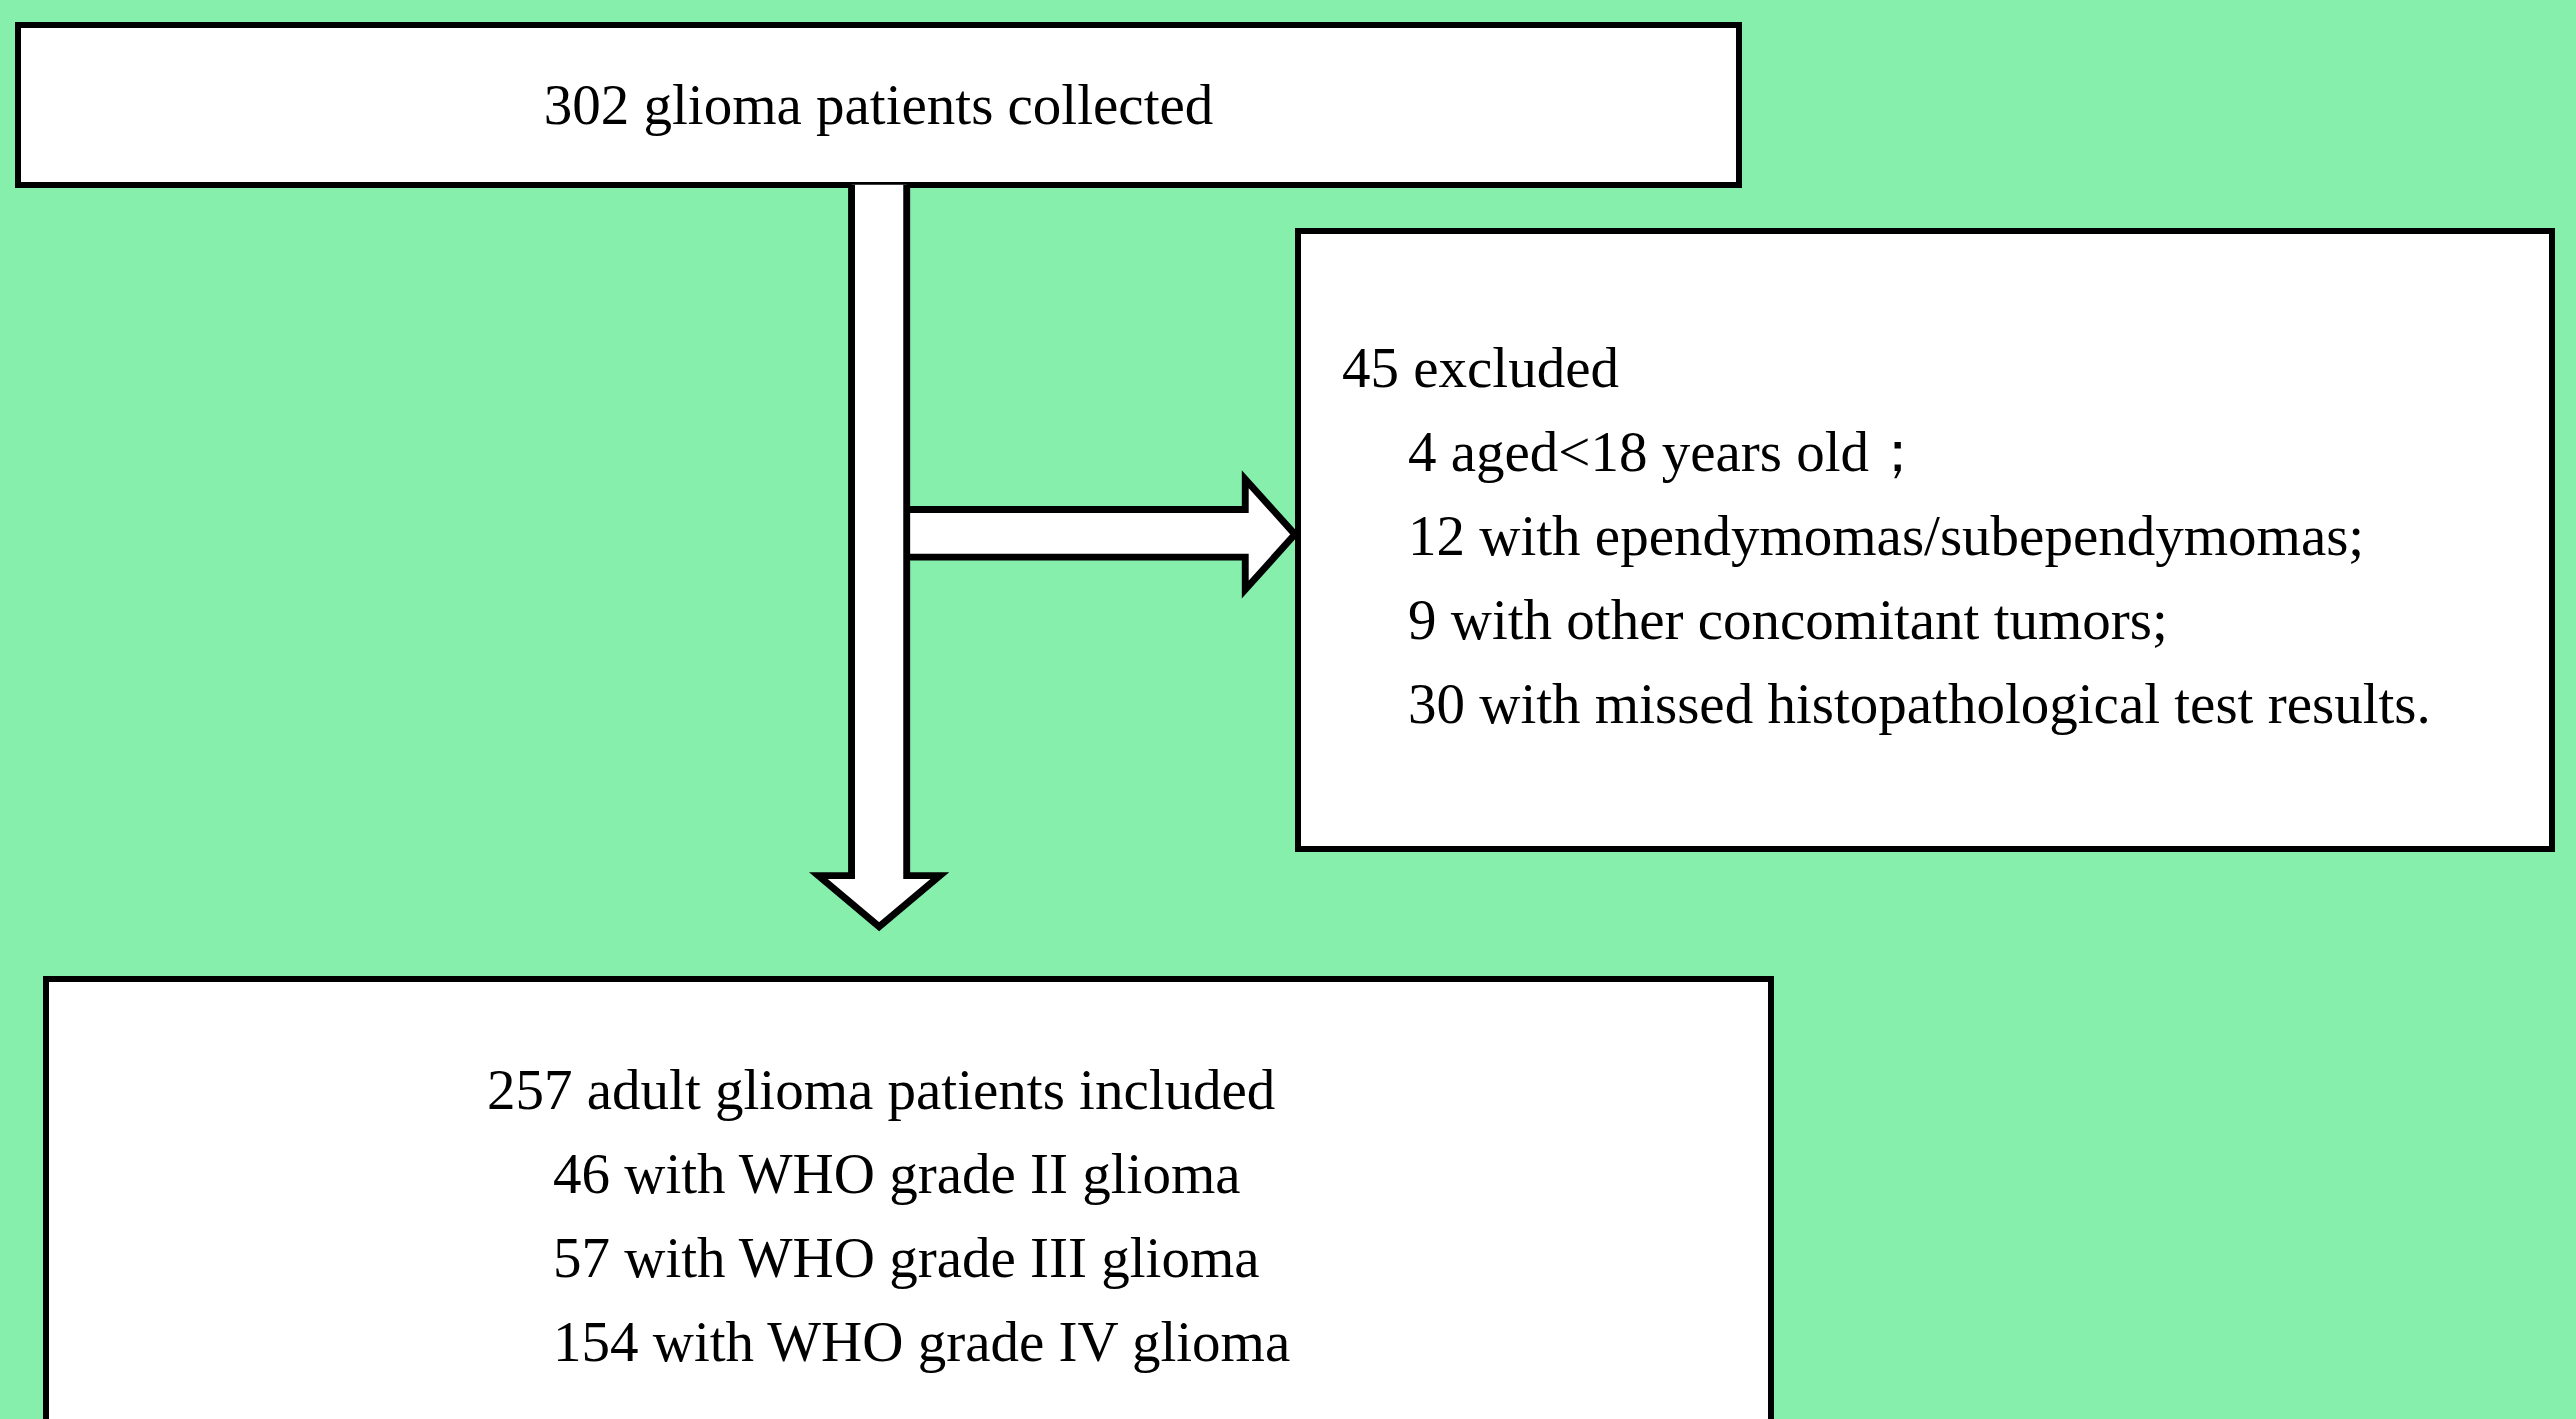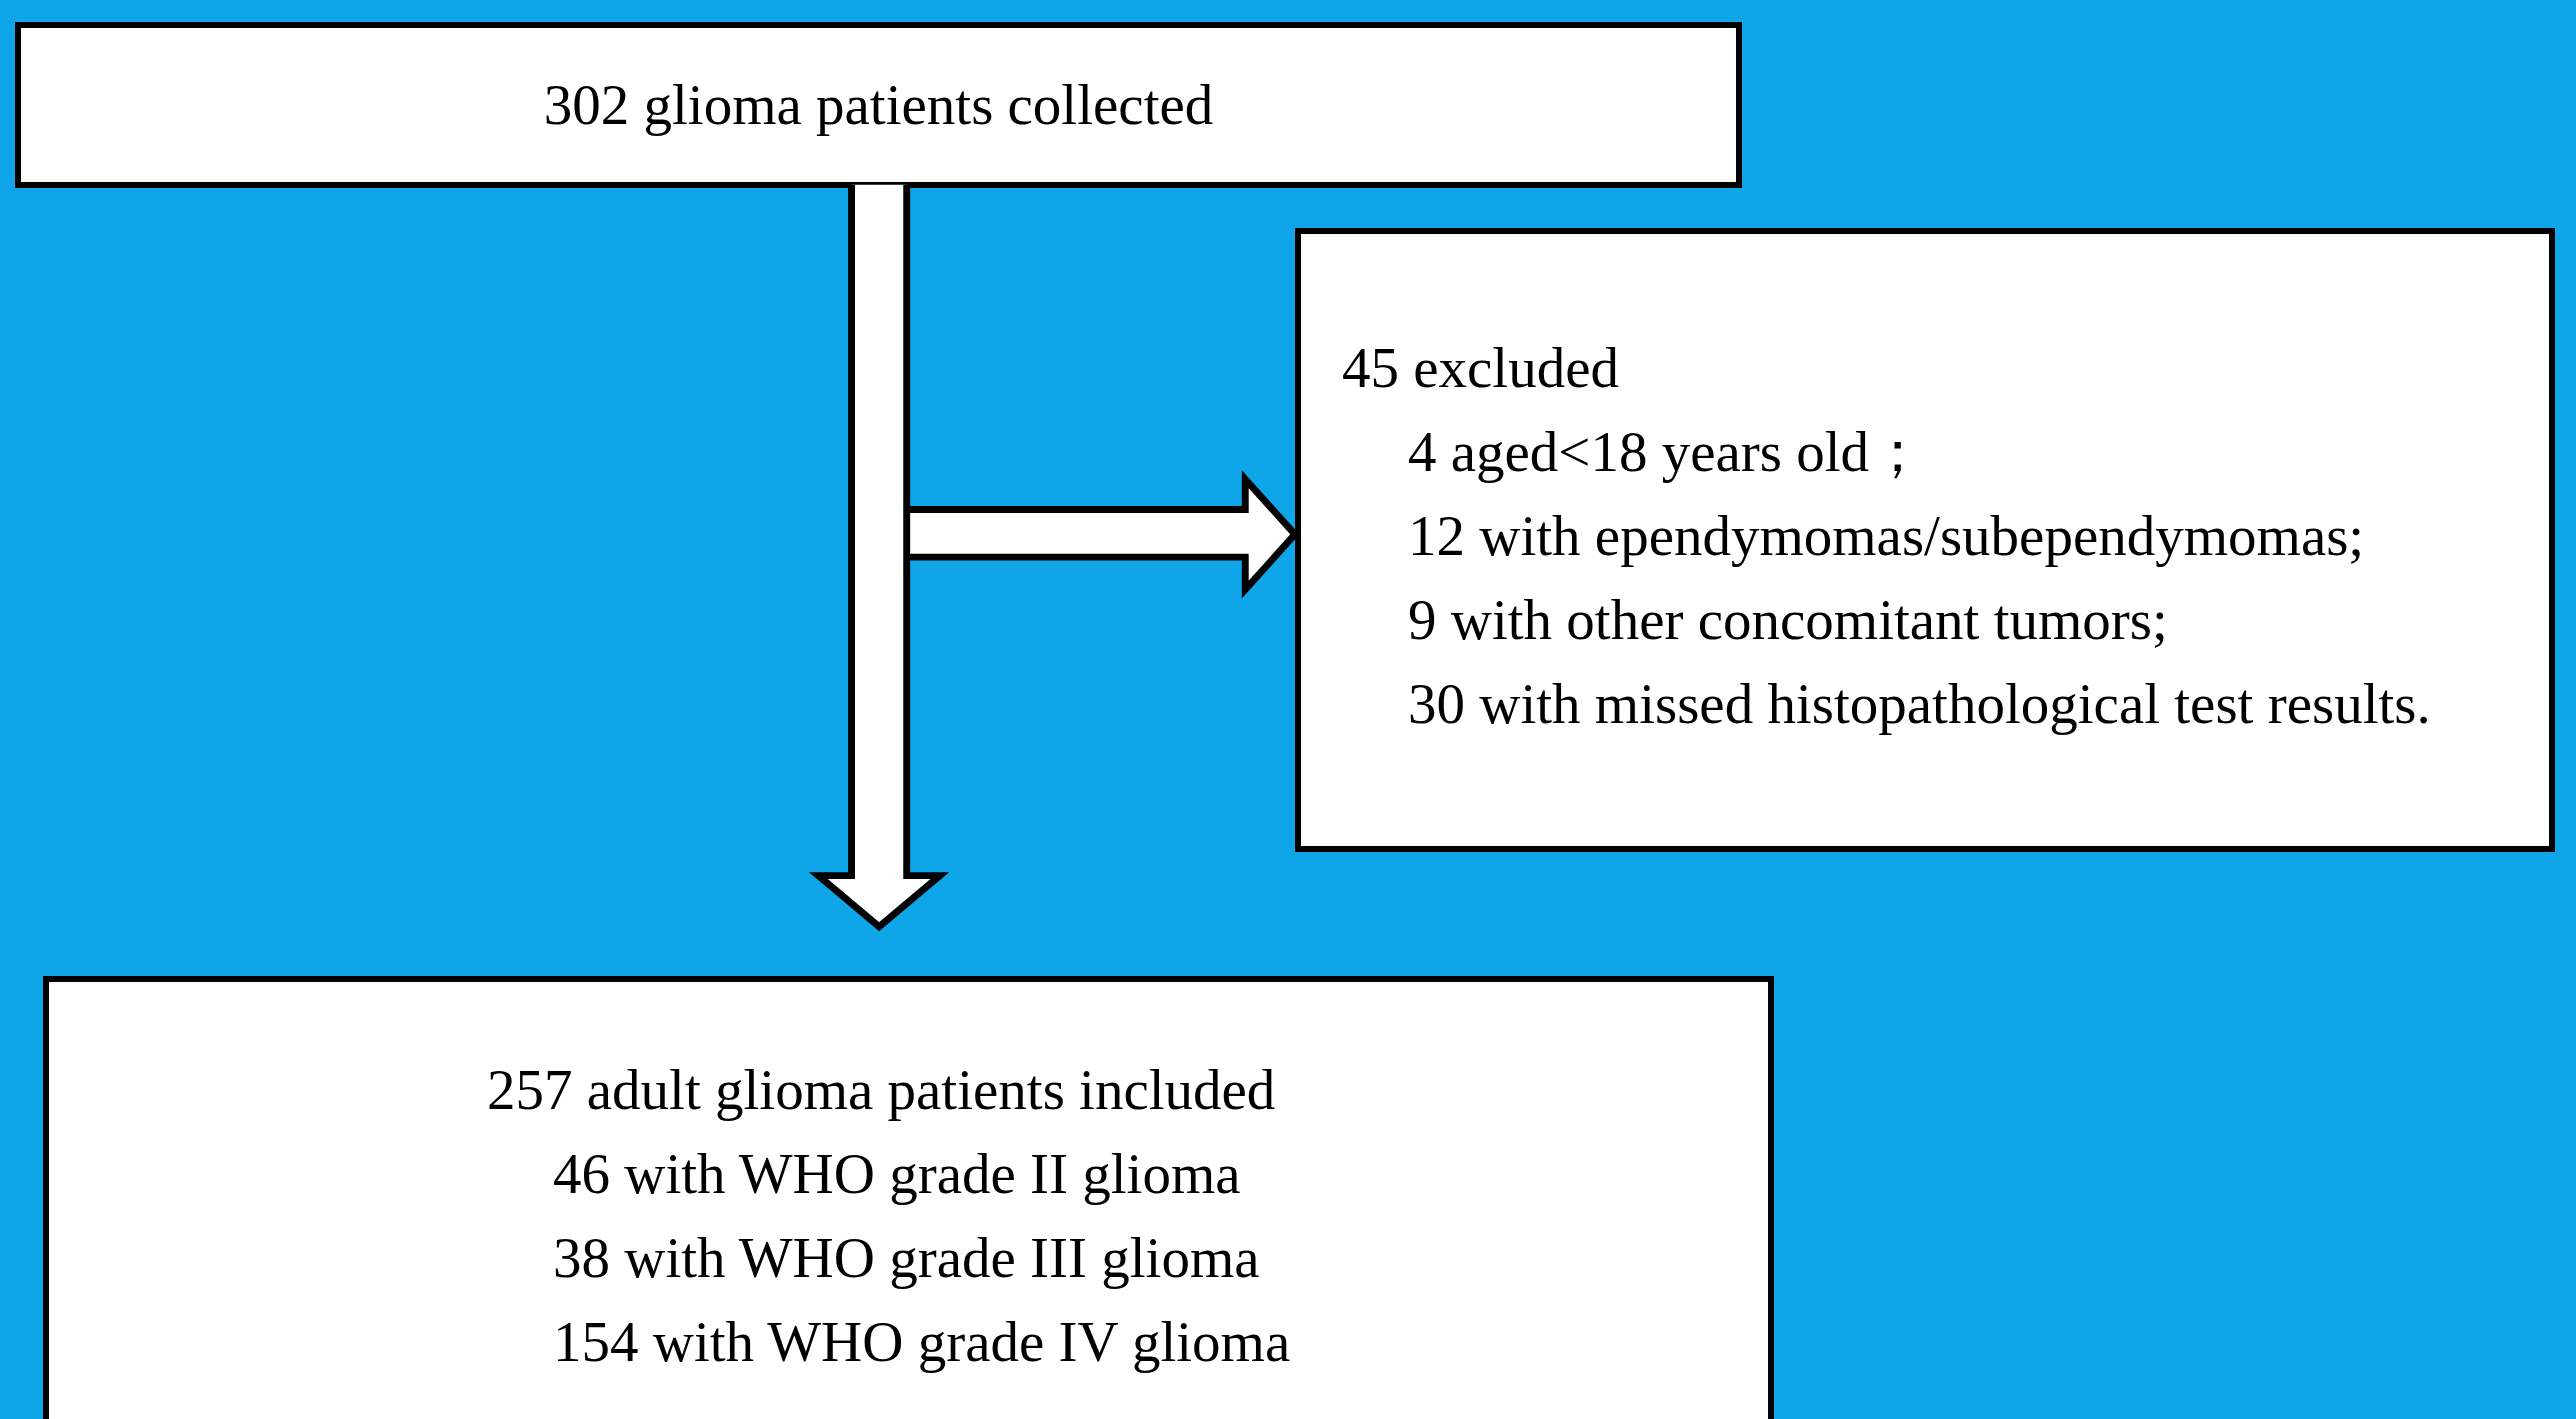--- a/index.html
+++ b/index.html
@@ -4,21 +4,21 @@
 <style>
   html, body {
     margin: 0;
     padding: 0;
     background: #ffffff;
   }
   .canvas {
     position: relative;
     width: 2576px;
     height: 1419px;
-    background: #0ea5e9;
+    background: #86efac;
     font-family: "Liberation Serif", "DejaVu Serif", serif;
     color: #000000;
   }
   .box {
     position: absolute;
     box-sizing: border-box;
     border: 6.9px solid #000000;
     background: #ffffff;
     font-size: 57px;
     line-height: 84px;
@@ -77,21 +77,21 @@
     <div>45 excluded</div>
     <div class="indent">4 aged&lt;18 years old；</div>
     <div class="indent">12 with ependymomas/subependymomas;</div>
     <div class="indent">9 with other concomitant tumors;</div>
     <div class="indent">30 with missed histopathological test results.</div>
   </div>
 
   <div class="box box-included">
     <div>257 adult glioma patients included</div>
     <div class="indent">46 with WHO grade II glioma</div>
-    <div class="indent">38 with WHO grade III glioma</div>
+    <div class="indent">57 with WHO grade III glioma</div>
     <div class="indent">154 with WHO grade IV glioma</div>
   </div>
 
   <svg class="arrows" viewBox="0 0 3736 2058" xmlns="http://www.w3.org/2000/svg">
 
     <path class="arrow-path" d="M 1312,739 H 1806 V 695 L 1878,775 L 1806,855 V 808 H 1312"></path>
 
     <path class="arrow-path" d="M 1235,268 V 1270 H 1187 L 1275,1344 L 1363,1270 H 1315 V 268"></path>
   </svg>
 

